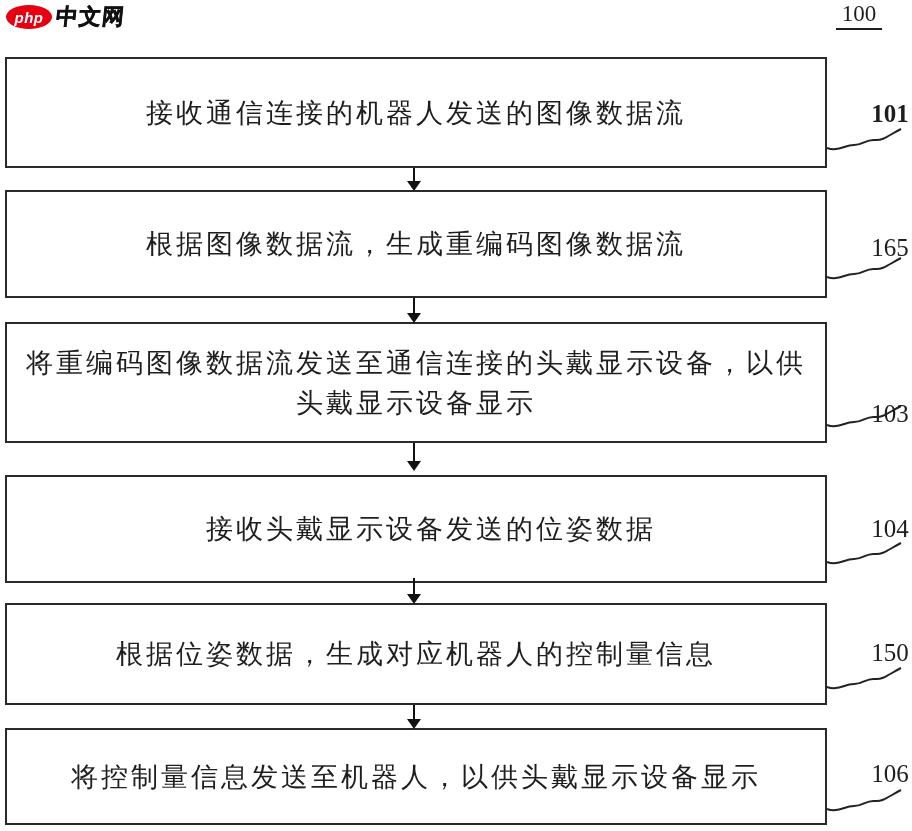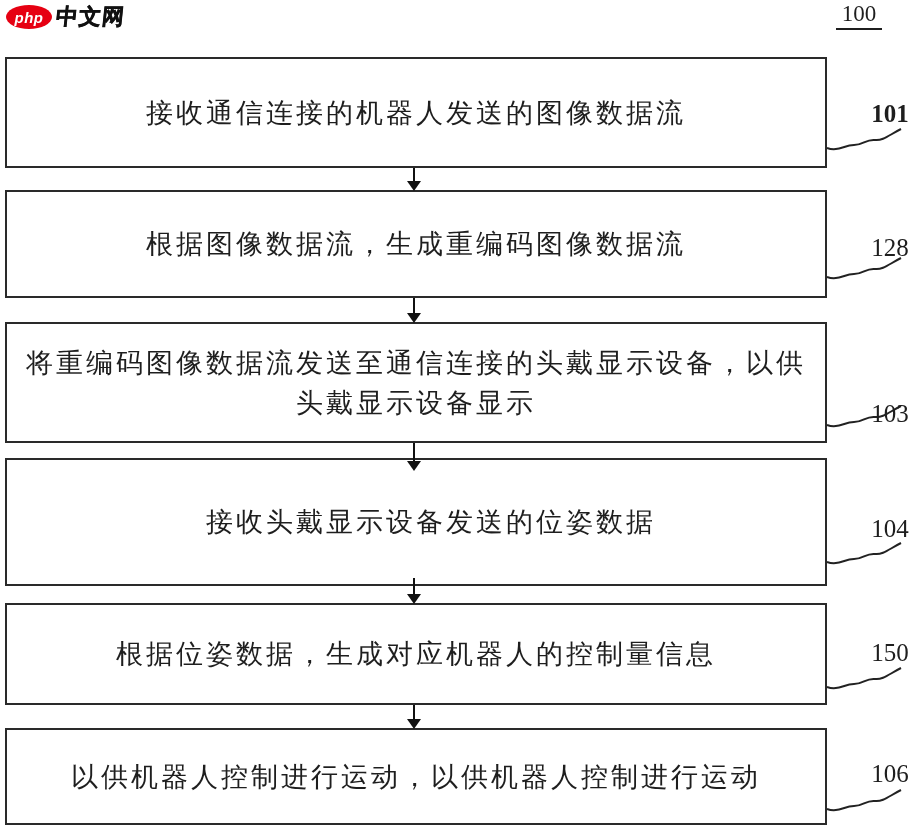--- a/index.html
+++ b/index.html
@@ -37,21 +37,21 @@
     display:flex; align-items:center; justify-content:center;
     padding:6px 10px;
   }
   .flow-box .box-text {
     font-size:27px; letter-spacing:3px; line-height:40px;
     text-align:center; color:#1e1e1e;
   }
   .box-1 { top:57px;  height:111px; }
   .box-2 { top:190px; height:108px; }
   .box-3 { top:322px; height:121px; }
-  .box-4 { top:458px; height:128px;padding-left:40px; }
+  .box-4 { top:475px; height:108px;padding-left:40px; }
   .box-5 { top:603px; height:102px; }
   .box-6 { top:728px; height:97px;  }
 
   
   .arrow { position:absolute; left:407px; width:14px; }
   .arrow .stem { position:absolute; left:6px; top:0; width:2px; height:calc(100% - 9px); background:#111111; }
   .arrow .head {
     position:absolute; left:0; bottom:0; width:0; height:0;
     border-left:7px solid transparent; border-right:7px solid transparent;
     border-top:10px solid #111111;
@@ -93,21 +93,21 @@
 <div class="flow-box box-3">
   <div class="box-text">将重编码图像数据流发送至通信连接的头戴显示设备，以供头戴显示设备显示</div>
 </div>
 <div class="flow-box box-4">
   <div class="box-text">接收头戴显示设备发送的位姿数据</div>
 </div>
 <div class="flow-box box-5">
   <div class="box-text">根据位姿数据，生成对应机器人的控制量信息</div>
 </div>
 <div class="flow-box box-6">
-  <div class="box-text">以供机器人控制进行运动，以供机器人控制进行运动</div>
+  <div class="box-text">将控制量信息发送至机器人，以供头戴显示设备显示</div>
 </div>
 
 <div class="arrow arrow-1">
     <div class="stem"></div>
     <div class="head"></div>
   </div>
 <div class="arrow arrow-2">
     <div class="stem"></div>
     <div class="head"></div>
   </div>
@@ -137,17 +137,17 @@
     <path d="M 1 22 C 12 26 18 19 28 19 C 37 19 40 13 49 14 C 57 15 63 9 75 3"></path>
   </svg>
 <svg class="squiggle sq-5" viewBox="0 0 84 26">
     <path d="M 1 22 C 12 26 18 19 28 19 C 37 19 40 13 49 14 C 57 15 63 9 75 3"></path>
   </svg>
 <svg class="squiggle sq-6" viewBox="0 0 84 26">
     <path d="M 1 22 C 12 26 18 19 28 19 C 37 19 40 13 49 14 C 57 15 63 9 75 3"></path>
   </svg>
 
 <div class="ref-label ref-1">101</div>
-<div class="ref-label ref-2">128</div>
+<div class="ref-label ref-2">165</div>
 <div class="ref-label ref-3">103</div>
 <div class="ref-label ref-4">104</div>
 <div class="ref-label ref-5">150</div>
 <div class="ref-label ref-6">106</div>
 
 </body></html>

